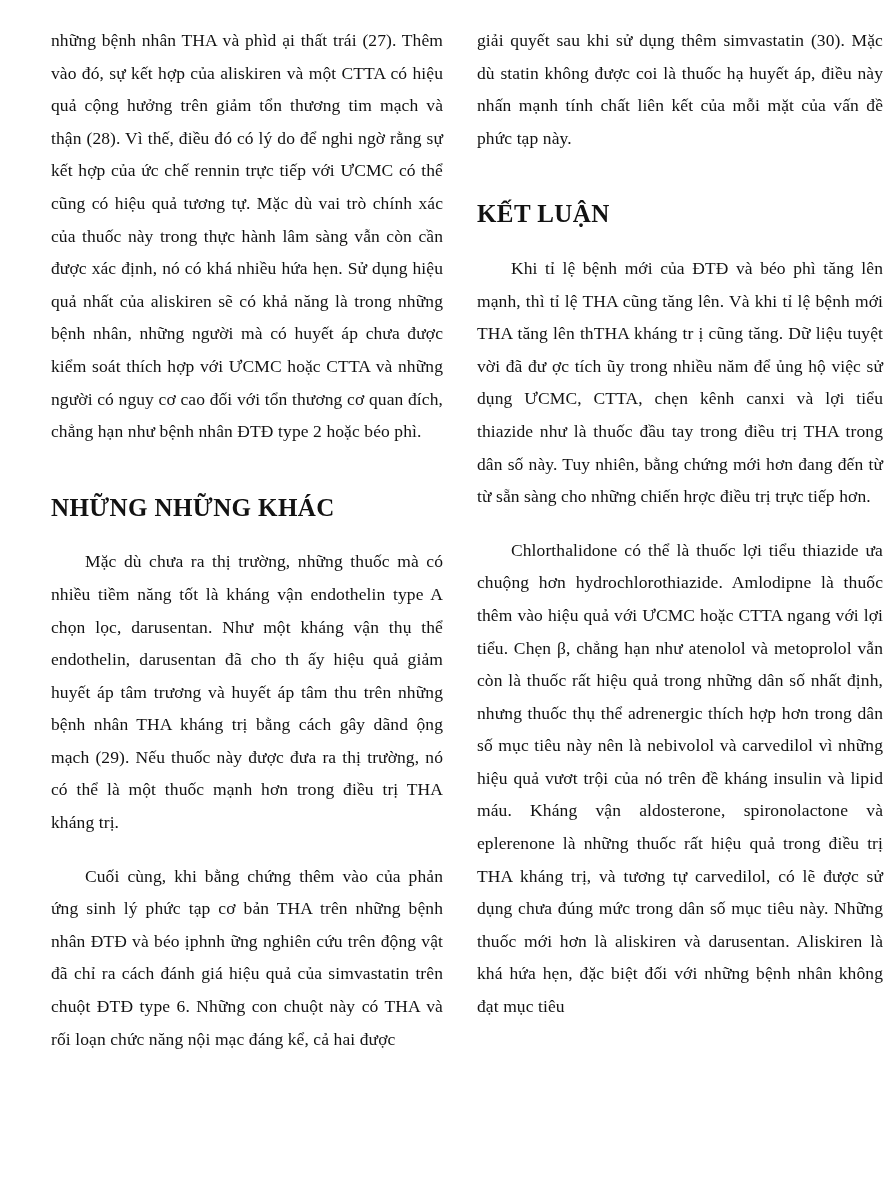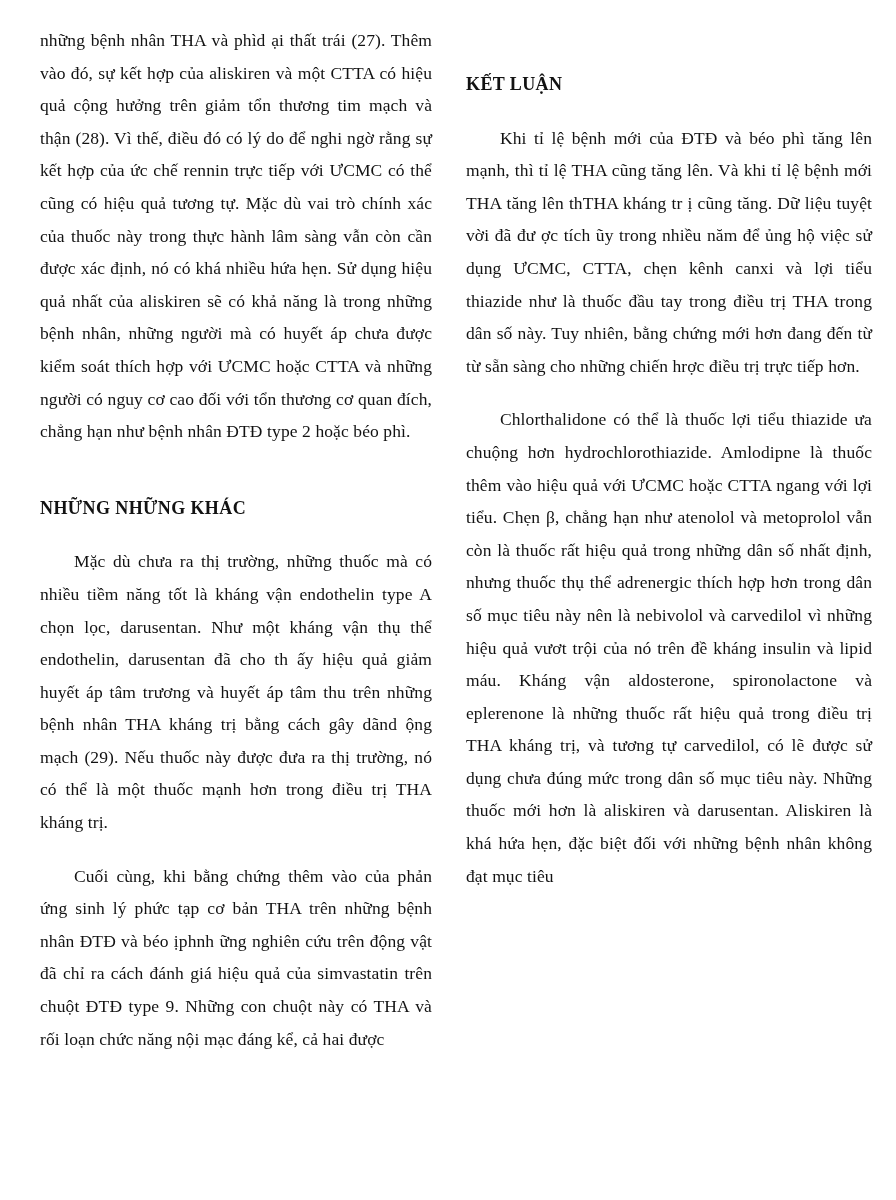--- a/index.html
+++ b/index.html
@@ -10,59 +10,60 @@
   body{
     width:896px;height:1200px;
     background:var(--bg);
     color:var(--ink);
     font-family:"Liberation Serif","DejaVu Serif",serif;
     overflow:hidden;
   }
   .page{
     box-sizing:border-box;
     width:896px;height:1200px;
-    padding:24px 26px 0 40px;
+    padding:24px 26px 0 51px;
     display:flex;
     gap:34px;
     overflow:hidden;
   }
   .col{
     text-align:justify;
     font-size:17.5px;
     line-height:32.6px;
     letter-spacing:0.1px;
   }
   .col-left{width:392px;flex:0 0 392px;}
   .col-right{width:406px;flex:0 0 406px;}
   p.para{margin:0 0 21px 0;}
   p.para.indent{text-indent:34px;}
   h2.section-heading{
-    font-size:18px;
+    font-size:25px;
     font-weight:bold;
     letter-spacing:0.4px;
     margin:44px 0 21px 0;
     text-align:left;
   }
 </style>
 </head>
 <body>
 
 <div class="page">
 
   <div class="col col-left">
     <p class="para">những bệnh nhân THA và phìd ại thất trái (27). Thêm vào đó, sự kết hợp của aliskiren và một CTTA có hiệu quả cộng hưởng trên giảm tổn thương tim mạch và thận (28). Vì thế, điều đó có lý do để nghi ngờ rằng sự kết hợp của ức chế rennin trực tiếp với ƯCMC có thể cũng có hiệu quả tương tự. Mặc dù vai trò chính xác của thuốc này trong thực hành lâm sàng vẫn còn cần được xác định, nó có khá nhiều hứa hẹn. Sử dụng hiệu quả nhất của aliskiren sẽ có khả năng là trong những bệnh nhân, những người mà có huyết áp chưa được kiểm soát thích hợp với ƯCMC hoặc CTTA và những người có nguy cơ cao đối với tổn thương cơ quan đích, chẳng hạn như bệnh nhân ĐTĐ type 2 hoặc béo phì.</p>
 
     <h2 class="section-heading">NHỮNG NHỮNG KHÁC</h2>
 
     <p class="para indent">Mặc dù chưa ra thị trường, những thuốc mà có nhiều tiềm năng tốt là kháng vận endothelin type A chọn lọc, darusentan. Như một kháng vận thụ thể endothelin, darusentan đã cho th ấy hiệu quả giảm huyết áp tâm trương và huyết áp tâm thu trên những bệnh nhân THA kháng trị bằng cách gây dãnd ộng mạch (29). Nếu thuốc này được đưa ra thị trường, nó có thể là một thuốc mạnh hơn trong điều trị THA kháng trị.</p>
 
-    <p class="para indent">Cuối cùng, khi bằng chứng thêm vào của phản ứng sinh lý phức tạp cơ bản THA trên những bệnh nhân ĐTĐ và béo ịphnh  ững nghiên cứu trên động vật đã chỉ ra cách đánh giá hiệu quả của simvastatin trên chuột ĐTĐ type 9. Những con chuột này có THA và rối loạn chức năng nội mạc đáng kể, cả hai được</p>
+    <p class="para indent">Cuối cùng, khi bằng chứng thêm vào của phản ứng sinh lý phức tạp cơ bản THA trên những bệnh nhân ĐTĐ và béo ịphnh  ững nghiên cứu trên động vật đã chỉ ra cách đánh giá hiệu quả của simvastatin trên chuột ĐTĐ type 6. Những con chuột này có THA và rối loạn chức năng nội mạc đáng kể, cả hai được</p>
   </div>
 
   <div class="col col-right">
+    <p class="para">giải quyết sau khi sử dụng thêm simvastatin (30). Mặc dù statin không được coi là thuốc hạ huyết áp, điều này nhấn mạnh tính chất liên kết của mỗi mặt của vấn đề phức tạp này.</p>
 
     <h2 class="section-heading">KẾT LUẬN</h2>
 
     <p class="para indent">Khi tỉ lệ bệnh mới của ĐTĐ và béo phì tăng lên mạnh, thì tỉ lệ THA cũng tăng lên. Và khi tỉ lệ bệnh mới THA tăng lên thTHA kháng tr ị cũng tăng. Dữ liệu tuyệt vời đã đư ợc tích ũy trong nhiều năm để ủng hộ việc sử dụng ƯCMC, CTTA, chẹn kênh canxi và lợi tiểu thiazide như là thuốc đầu tay trong điều trị THA trong dân số này. Tuy nhiên, bằng chứng mới hơn đang đến từ từ sẵn sàng cho những chiến hrợc điều trị trực tiếp hơn.</p>
 
     <p class="para indent">Chlorthalidone có thể là thuốc lợi tiểu thiazide ưa chuộng hơn hydrochlorothiazide. Amlodipne là thuốc thêm vào hiệu quả với ƯCMC hoặc CTTA ngang với lợi tiểu. Chẹn β, chẳng hạn như atenolol và metoprolol vẫn còn là thuốc rất hiệu quả trong những dân số nhất định, nhưng thuốc thụ thể adrenergic thích hợp hơn trong dân số mục tiêu này nên là nebivolol và carvedilol  vì những hiệu quả vươt trội của nó trên đề kháng insulin và lipid máu. Kháng vận aldosterone, spironolactone và eplerenone là những thuốc rất hiệu quả trong điều trị THA kháng trị, và tương tự carvedilol, có lẽ được sử dụng chưa đúng mức trong dân số mục tiêu này. Những thuốc mới hơn là aliskiren và darusentan. Aliskiren là khá hứa hẹn, đặc biệt đối với những bệnh nhân không đạt mục tiêu</p>
   </div>
 
 </div>
 

